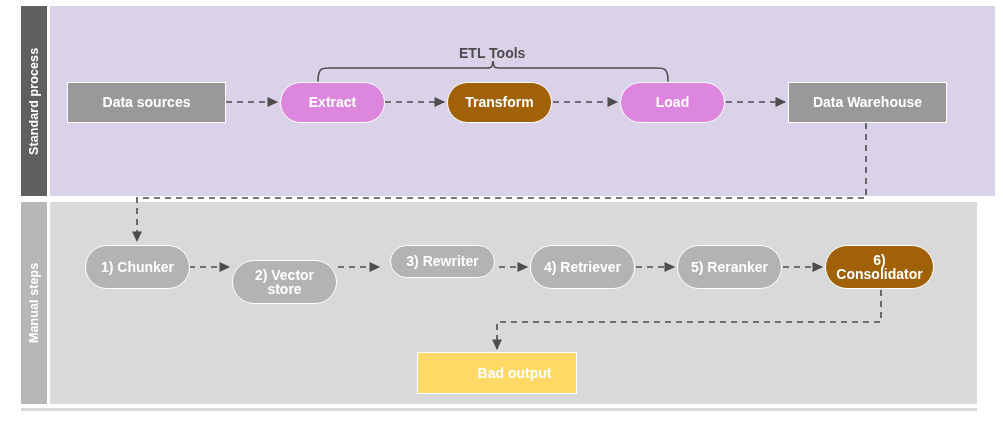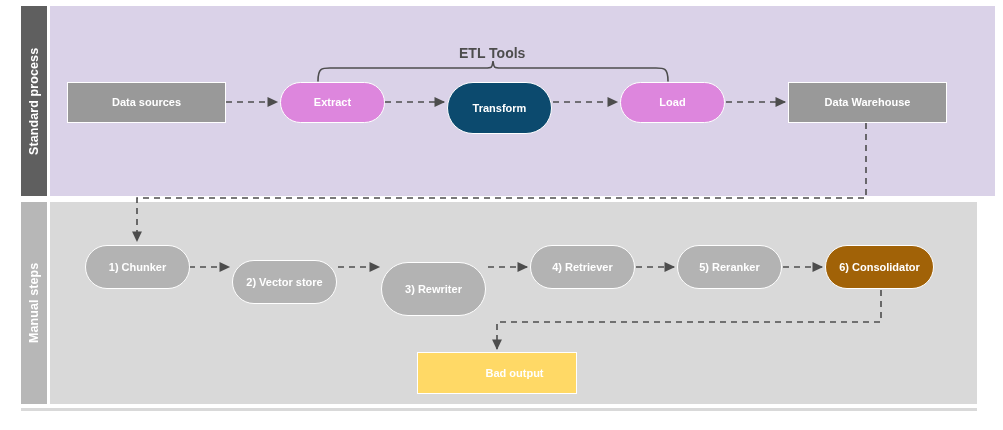--- a/index.html
+++ b/index.html
@@ -38,21 +38,21 @@
     box-sizing: border-box;
   }
   .node {
     position: absolute;
     display: flex;
     align-items: center;
     justify-content: center;
     text-align: center;
     color: #ffffff;
     font-weight: bold;
-    font-size: 11px;
+    font-size: 14px;
     line-height: 14.5px;
     box-sizing: border-box;
     border: 1px solid #ffffff;
     padding: 0 6px;
   }
   .rect { border-radius: 0; }
   .pill { border-radius: 999px; }
   .svg-layer {
     position: absolute;
     left: 0; top: 0;
@@ -121,21 +121,21 @@
   </svg>
 
   <div class="node rect" style="left:67px; top:82px; width:159px; height:41px; background:#999999;">
     <span>Data sources</span>
   </div>
 
   <div class="node pill" style="left:280px; top:82px; width:105px; height:41px; background:#dd86dd;">
     <span>Extract</span>
   </div>
 
-  <div class="node pill" style="left:447px; top:82px; width:105px; height:52px; background:#0c4a6e;">
+  <div class="node pill" style="left:447px; top:82px; width:105px; height:41px; background:#a16207;">
     <span>Transform</span>
   </div>
 
   <div class="node pill" style="left:620px; top:82px; width:105px; height:41px; background:#dd86dd;">
     <span>Load</span>
   </div>
 
   <div class="node rect" style="left:788px; top:82px; width:159px; height:41px; background:#999999;">
     <span>Data Warehouse</span>
   </div>
@@ -145,21 +145,21 @@
   </div>
 
   <div class="node pill" style="left:85px; top:245px; width:105px; height:44px; background:#b3b3b3;">
     <span>1) Chunker</span>
   </div>
 
   <div class="node pill" style="left:232px; top:260px; width:105px; height:44px; background:#b3b3b3;">
     <span>2) Vector store</span>
   </div>
 
-  <div class="node pill" style="left:381px; top:245px; width:105px; height:54px; background:#b3b3b3;margin-top:17px;">
+  <div class="node pill" style="left:390px; top:245px; width:105px; height:33px; background:#b3b3b3;">
     <span>3) Rewriter</span>
   </div>
 
   <div class="node pill" style="left:530px; top:245px; width:105px; height:44px; background:#b3b3b3;">
     <span>4) Retriever</span>
   </div>
 
   <div class="node pill" style="left:677px; top:245px; width:105px; height:44px; background:#b3b3b3;">
     <span>5) Reranker</span>
   </div>

